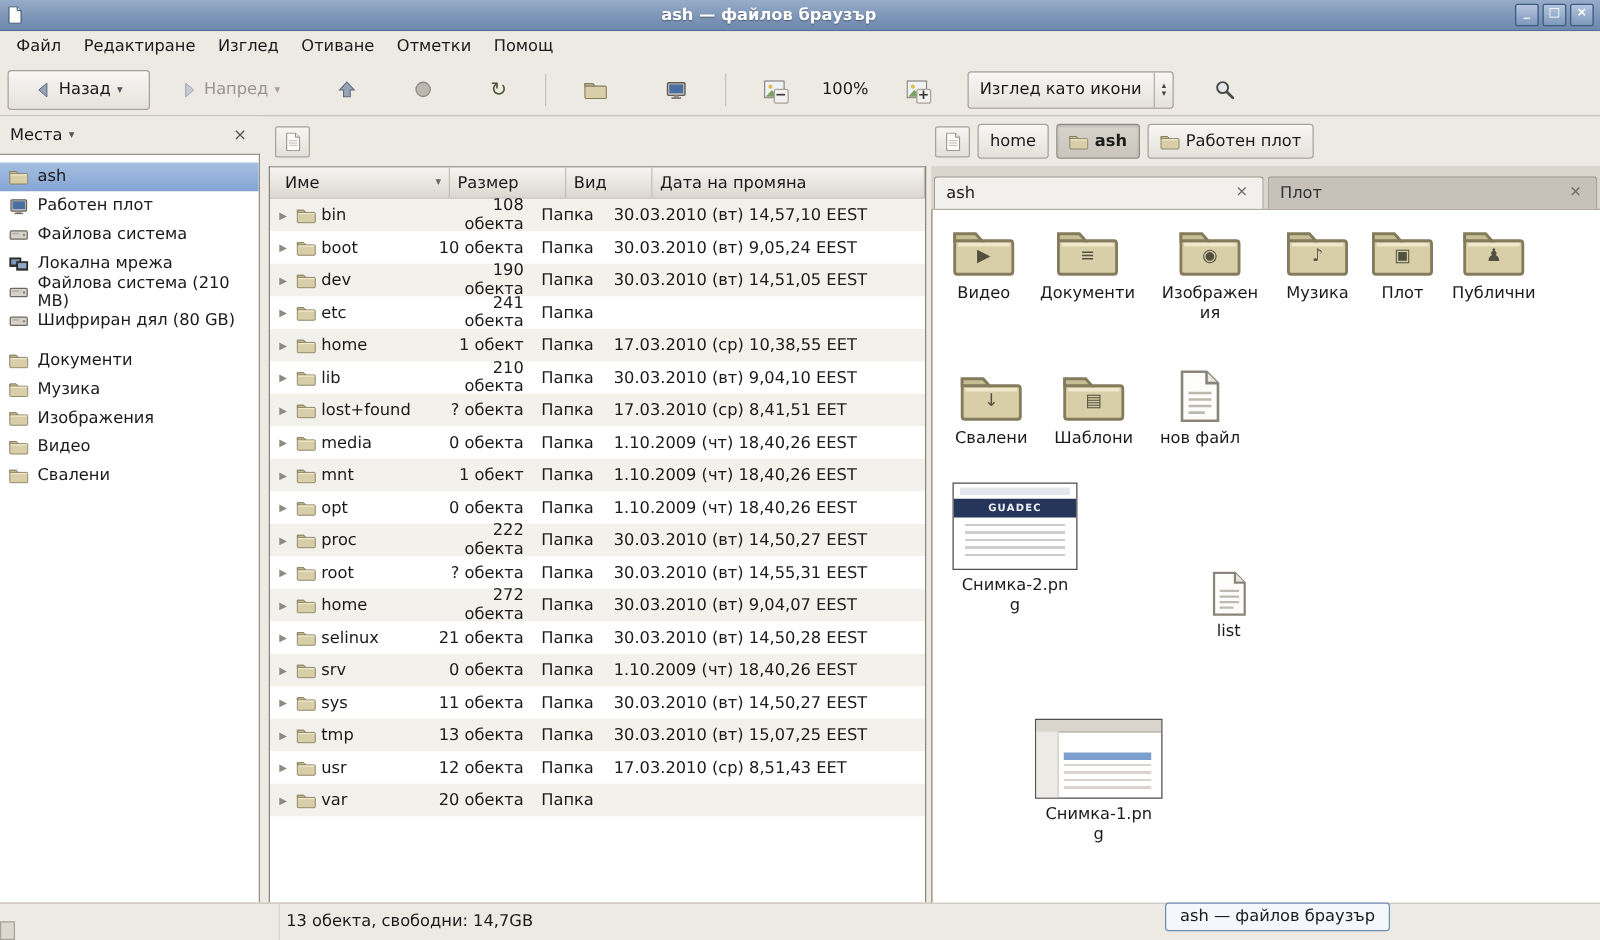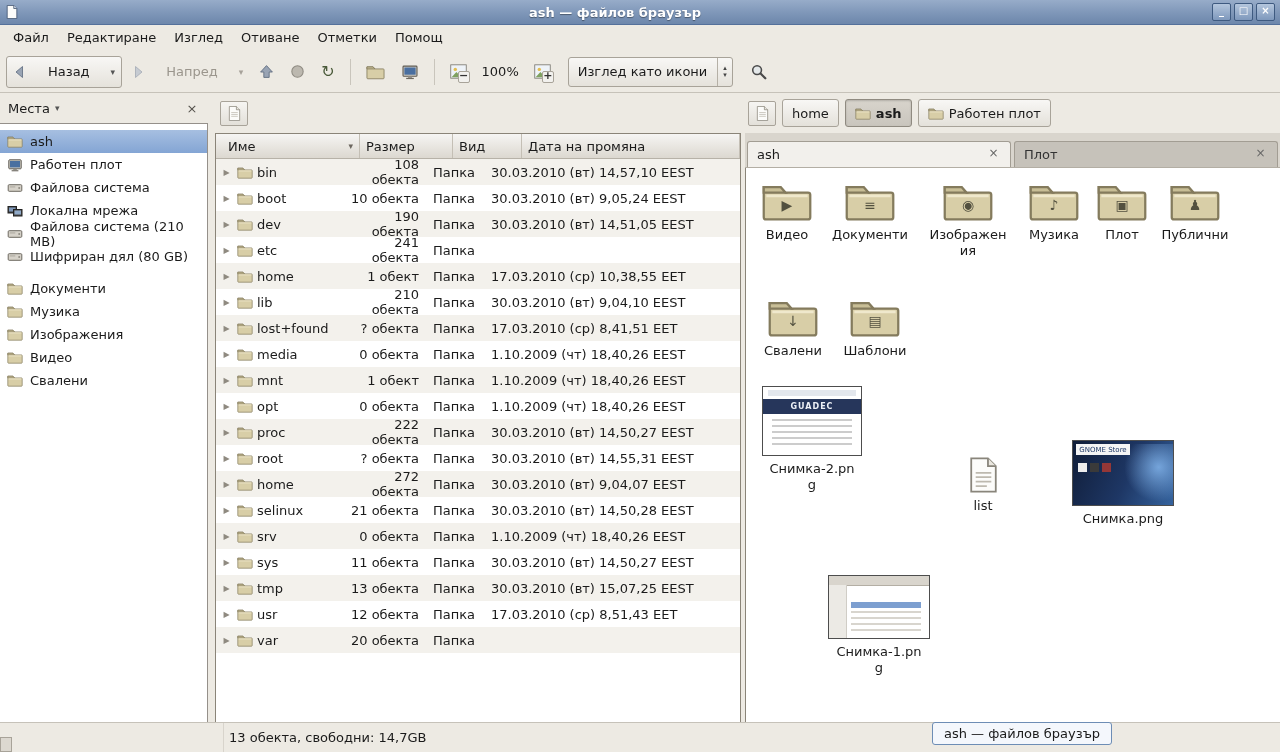--- a/index.html
+++ b/index.html
@@ -15,21 +15,21 @@
   .win-btn{width:17px;height:16px;margin-left:3px;border:1px solid #3e5a80;border-radius:2px;
            background:linear-gradient(#b4c6dd,#7e98bc);color:#fff;font-size:10px;line-height:13px;text-align:center;font-weight:bold}
 
   
   .menubar{height:26px;flex:0 0 auto;display:flex;align-items:stretch;padding-left:4px;background:#edeae3}
   .menu-item{padding:0 9px;line-height:26px;cursor:default}
 
   
   .toolbar{height:41px;flex:0 0 auto;display:flex;align-items:center;padding:0 6px;gap:2px;
            background:#edeae3;border-bottom:1px solid #c6c2b9}
-  .tbtn{height:30px;display:flex;align-items:center;gap:21px;padding:0 6px;border:1px solid transparent;border-radius:3px}
+  .tbtn{height:30px;display:flex;align-items:center;gap:5px;padding:0 21px;border:1px solid transparent;border-radius:3px}
   .tbtn.raised{border:1px solid #a8a399;background:linear-gradient(#f8f7f5,#e5e2db)}
   .tbtn.disabled{color:#9b968d}
   .caret{font-size:9px;color:#555}
   .tbtn.disabled .caret{color:#a7a29a}
   .tsep{width:1px;height:26px;background:#c9c5bc;margin:0 6px}
   .zoomlabel{padding:0 6px}
   .combo{height:28px;display:flex;align-items:center;border:1px solid #a8a399;border-radius:3px;
          background:linear-gradient(#f8f7f5,#e5e2db);padding-left:9px;margin:0 8px}
   .combo .arrows{display:flex;flex-direction:column;justify-content:center;border-left:1px solid #b5b0a6;
                  margin-left:10px;padding:0 5px;font-size:7px;line-height:7px;color:#444;height:100%}
@@ -814,49 +814,47 @@
             <div class="ivlabel">Свалени</div>
           </div>
           <div class="ivitem" style="left: 89px; top: 128px; width: 80px;">
             <span class="bigfolder"><svg width="52" height="42" viewBox="0 0 16 13">
                 <path d="M0.8 2.2 L6 2.2 L7.5 3.9 L14.5 3.9 C14.9 3.9 15.2 4.2 15.2 4.6 L15.2 11.5 C15.2 11.9 14.9 12.2 14.5 12.2 L1.5 12.2 C1.1 12.2 0.8 11.9 0.8 11.5 Z" fill="#d8cea7" stroke="#847b5d" stroke-width="0.7"></path>
                 <path d="M0.8 2.2 L6 2.2 L7.5 3.9 L0.8 3.9 Z" fill="#c8be96" stroke="#847b5d" stroke-width="0.7"></path>
                 <path d="M1.6 4.9 L14.4 4.9" stroke="#efe8cc" stroke-width="0.9"></path>
               </svg><span class="emblem">▤</span></span>
             <div class="ivlabel">Шаблони</div>
           </div>
+          <div class="ivitem" style="left: 174px; top: 128px; width: 80px;">
+            <span class="picon">
+              <svg width="34" height="42" viewBox="0 0 13 16">
+                <path d="M1 0.5 L8.5 0.5 L12 4 L12 15.5 L1 15.5 Z" fill="#fcfcfa" stroke="#89857b" stroke-width="0.8"></path>
+                <path d="M8.5 0.5 L8.5 4 L12 4" fill="#eae7df" stroke="#89857b" stroke-width="0.8"></path>
+                <path d="M3 7 L10 7 M3 9 L10 9 M3 11 L10 11 M3 13 L8 13" stroke="#bdb9af" stroke-width="0.8"></path>
+              </svg>
+            </span>
+            <div class="ivlabel">нов файл</div>
+          </div>
           <div class="ivitem" style="left: 11px; top: 218px; width: 110px;">
             <div class="thumb web" style="width: 98px; height: 68px;">
               <div class="ttop"></div>
               <div class="tband">GUADEC</div>
               <div class="tlines"></div>
             </div>
             <div class="ivlabel">Снимка-2.png</div>
           </div>
           <div class="ivitem" style="left: 205px; top: 289px; width: 64px;">
             <span class="picon">
               <svg width="29" height="36" viewBox="0 0 13 16">
                 <path d="M1 0.5 L8.5 0.5 L12 4 L12 15.5 L1 15.5 Z" fill="#fcfcfa" stroke="#89857b" stroke-width="0.8"></path>
                 <path d="M8.5 0.5 L8.5 4 L12 4" fill="#eae7df" stroke="#89857b" stroke-width="0.8"></path>
                 <path d="M3 7 L10 7 M3 9 L10 9 M3 11 L10 11 M3 13 L8 13" stroke="#bdb9af" stroke-width="0.8"></path>
               </svg>
             </span>
             <div class="ivlabel">list</div>
-          </div>
-          <div class="ivitem" style="left: 322px; top: 272px; width: 110px;">
-            <div class="thumb store" style="width: 100px; height: 64px;">
-              <div class="swirl"></div>
-              <div class="sband">GNOME Store</div>
-              <span class="shirts">
-                <i style="background:#ededed"></i>
-                <i style="background:#3a3a3a"></i>
-                <i style="background:#943737"></i>
-              </span>
-            </div>
-            <div class="ivlabel">Снимка.png</div>
           </div>
           <div class="ivitem" style="left: 78px; top: 407px; width: 110px;">
             <div class="thumb fm" style="width: 100px; height: 62px;">
               <div class="fbar"></div>
               <div class="fside"></div>
               <div class="frow"></div>
               <div class="flines"></div>
             </div>
             <div class="ivlabel">Снимка-1.png</div>
           </div>

